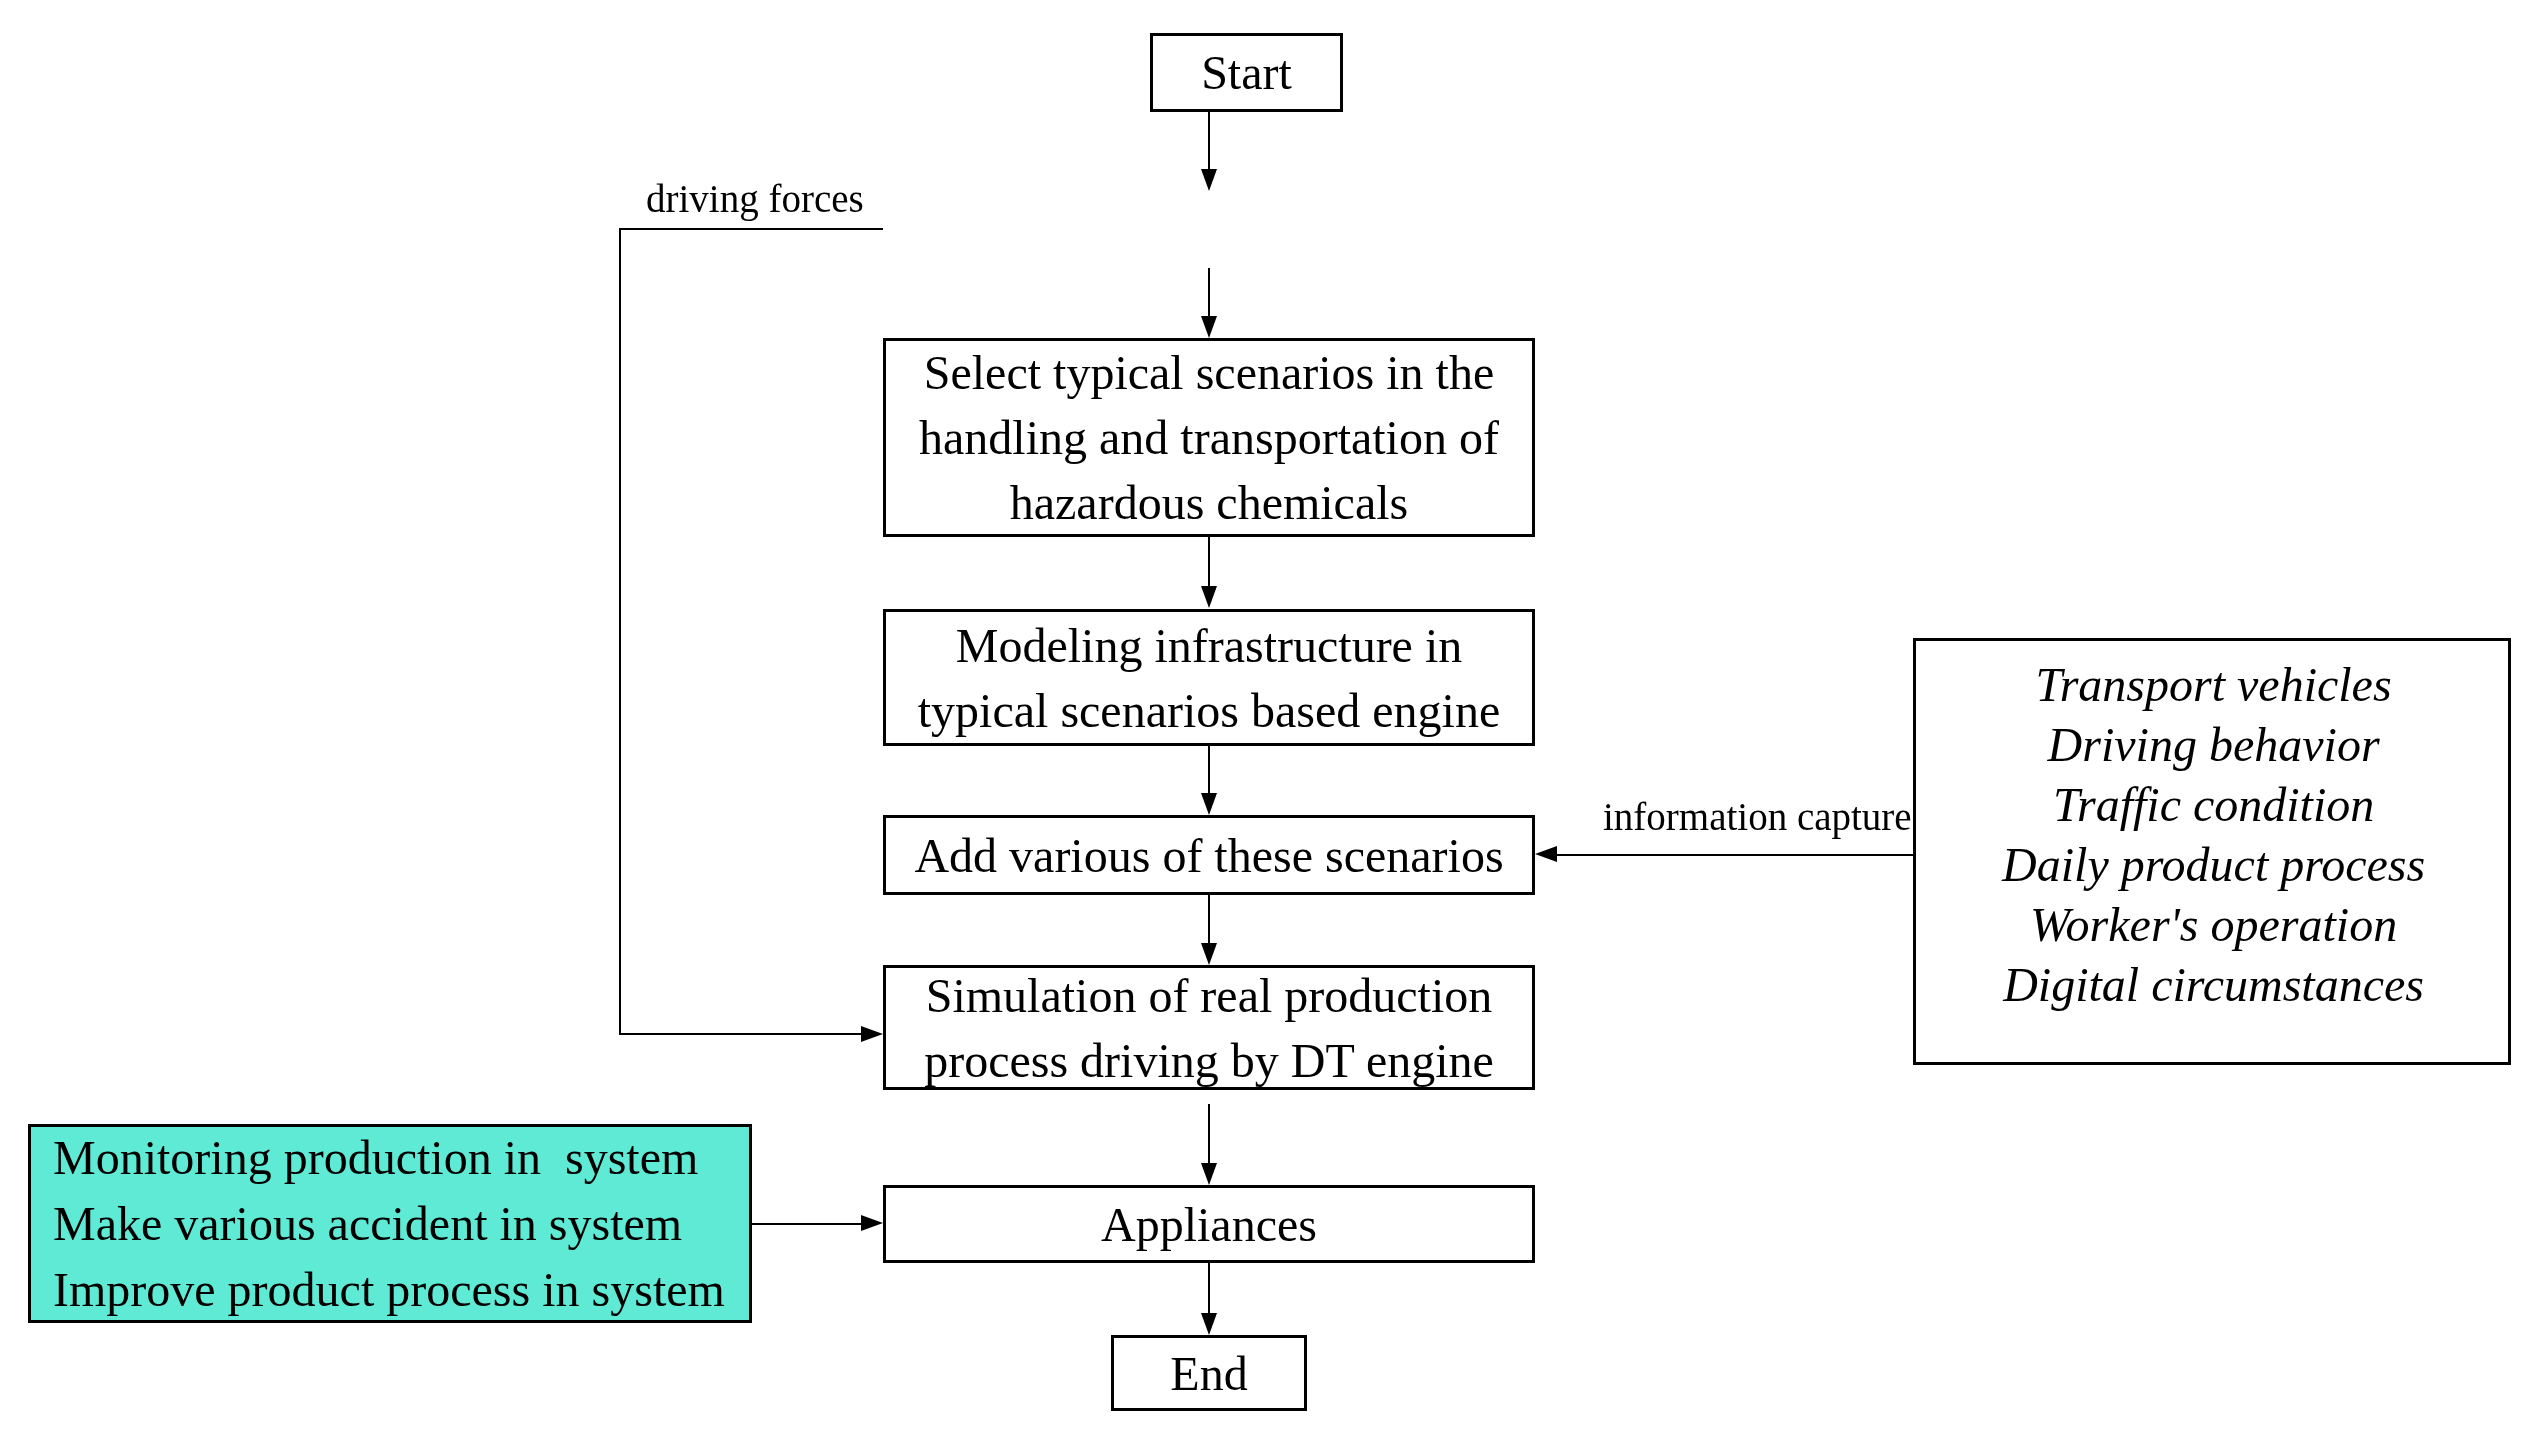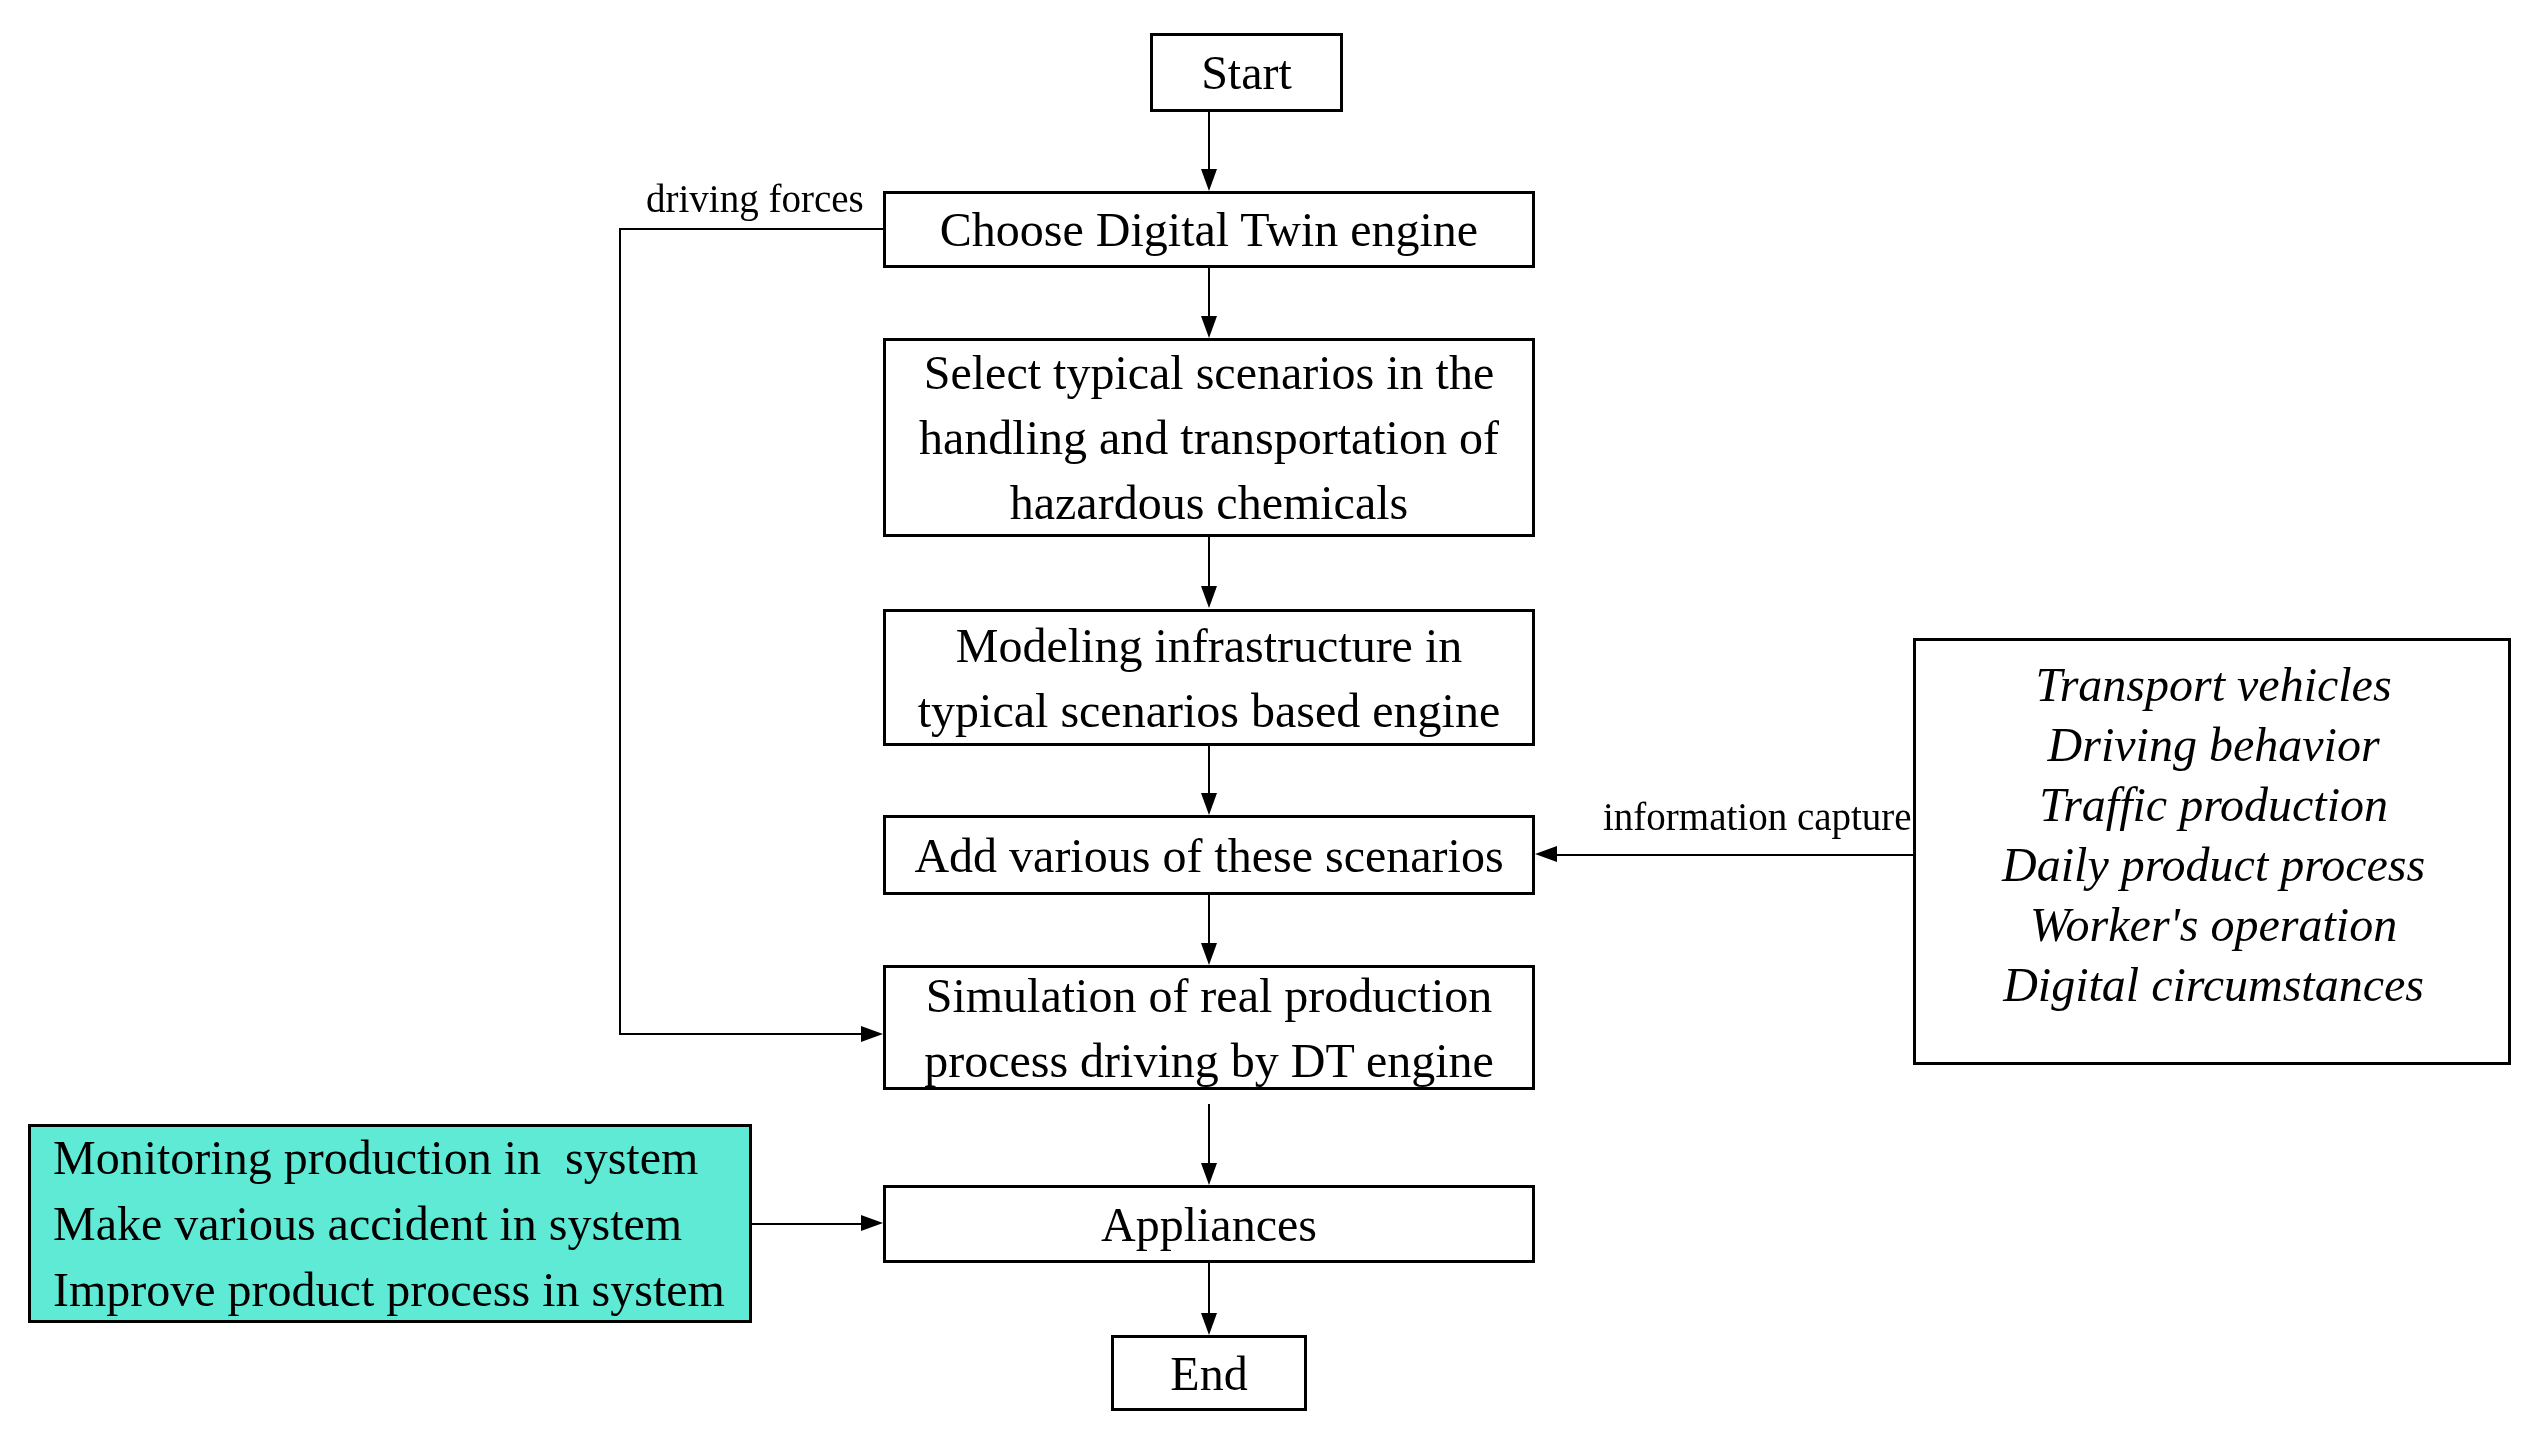--- a/index.html
+++ b/index.html
@@ -74,36 +74,35 @@
   #node-simulation {left:883px;top:965px;width:652px;height:125px;}
   #node-appliances {left:883px;top:1185px;width:652px;height:78px;}
   #node-end        {left:1111px;top:1335px;width:196px;height:76px;}
 </style>
 </head>
 <body>
 
 <div id="canvas">
 
   <div class="box" id="node-start">Start</div>
-  <div class="box" id="node-choose">Choose Digital Twin engine</div>
   <div class="box" id="node-select">Select typical scenarios in the
 handling and transportation of
 hazardous chemicals</div>
   <div class="box" id="node-modeling">Modeling infrastructure in
 typical scenarios based engine</div>
   <div class="box" id="node-add">Add various of these scenarios</div>
   <div class="box" id="node-simulation">Simulation of real production
 process driving by DT engine</div>
   <div class="box" id="node-appliances">Appliances</div>
   <div class="box" id="node-end">End</div>
 
   <div id="details-box">
     <div class="d-item">Transport vehicles</div>
     <div class="d-item">Driving behavior</div>
-    <div class="d-item">Traffic production</div>
+    <div class="d-item">Traffic condition</div>
     <div class="d-item">Daily product process</div>
     <div class="d-item">Worker's operation</div>
     <div class="d-item">Digital circumstances</div>
   </div>
 
   <div id="side-box">
     <div class="s-line">Monitoring production in  system</div>
     <div class="s-line">Make various accident in system</div>
     <div class="s-line">Improve product process in system</div>
   </div>

